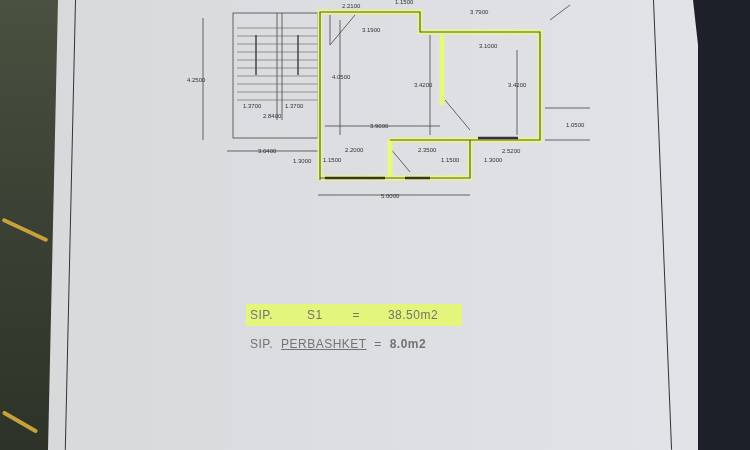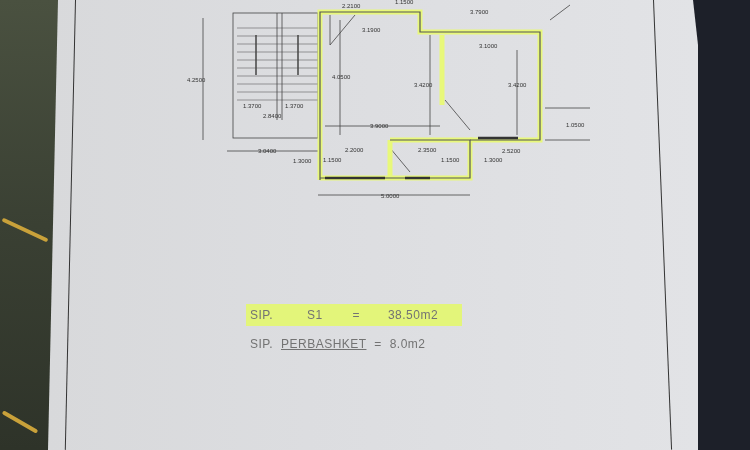--- a/index.html
+++ b/index.html
@@ -110,14 +110,14 @@
 <div class="area-box hl" style="left:246px;top:304px;width:216px;height:22px;line-height:22px;">
   <span style="margin-left:4px;">SIP.</span>
   <span style="margin-left:30px;">S1</span>
   <span style="margin-left:26px;">=</span>
   <span style="margin-left:24px;">38.50m2</span>
 </div>
 <div class="area-box" style="left:250px;top:337px;">
   <span>SIP.</span>
   <span style="margin-left:4px;text-decoration:underline;">PERBASHKET</span>
   <span style="margin-left:4px;">=</span>
-  <span style="margin-left:4px;">8.0m2</span>
+  <span style="margin-left:4px;font-weight:bold;">8.0m2</span>
 </div>
 
 </body></html>

